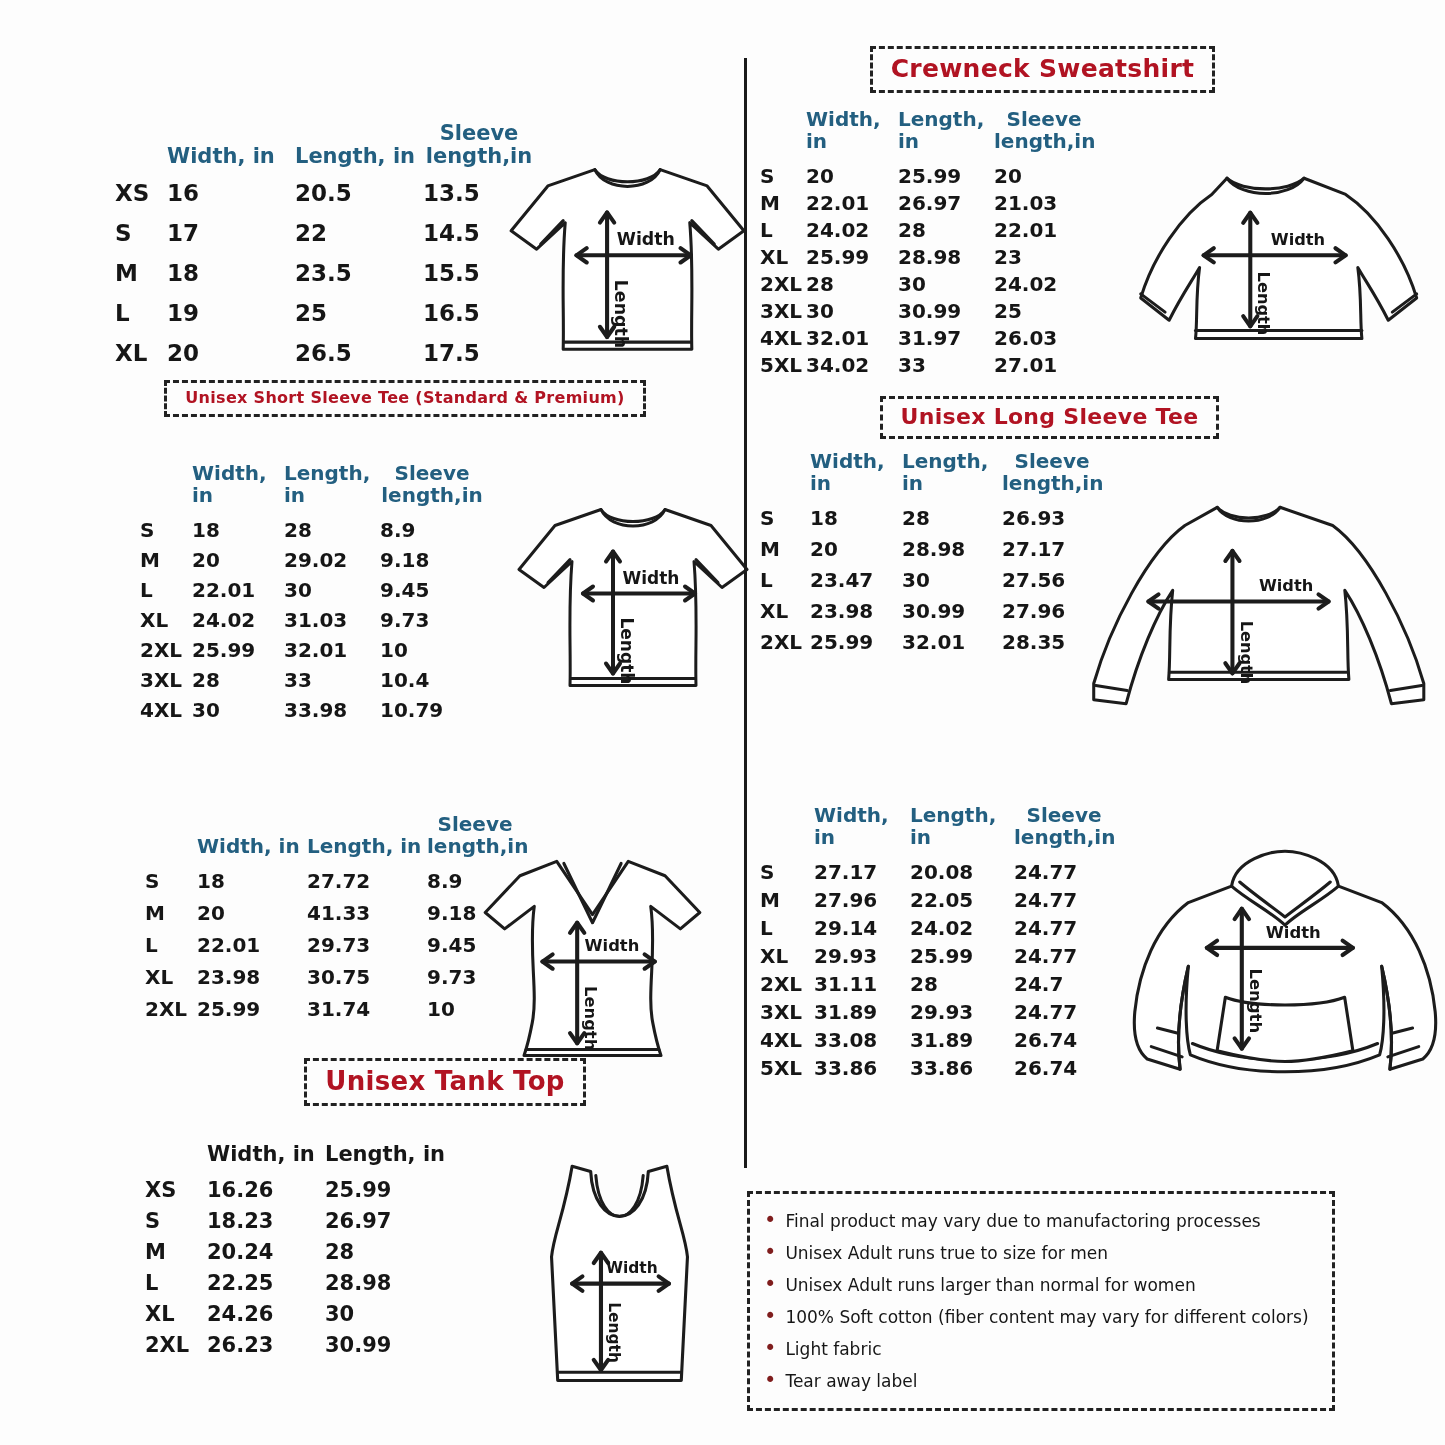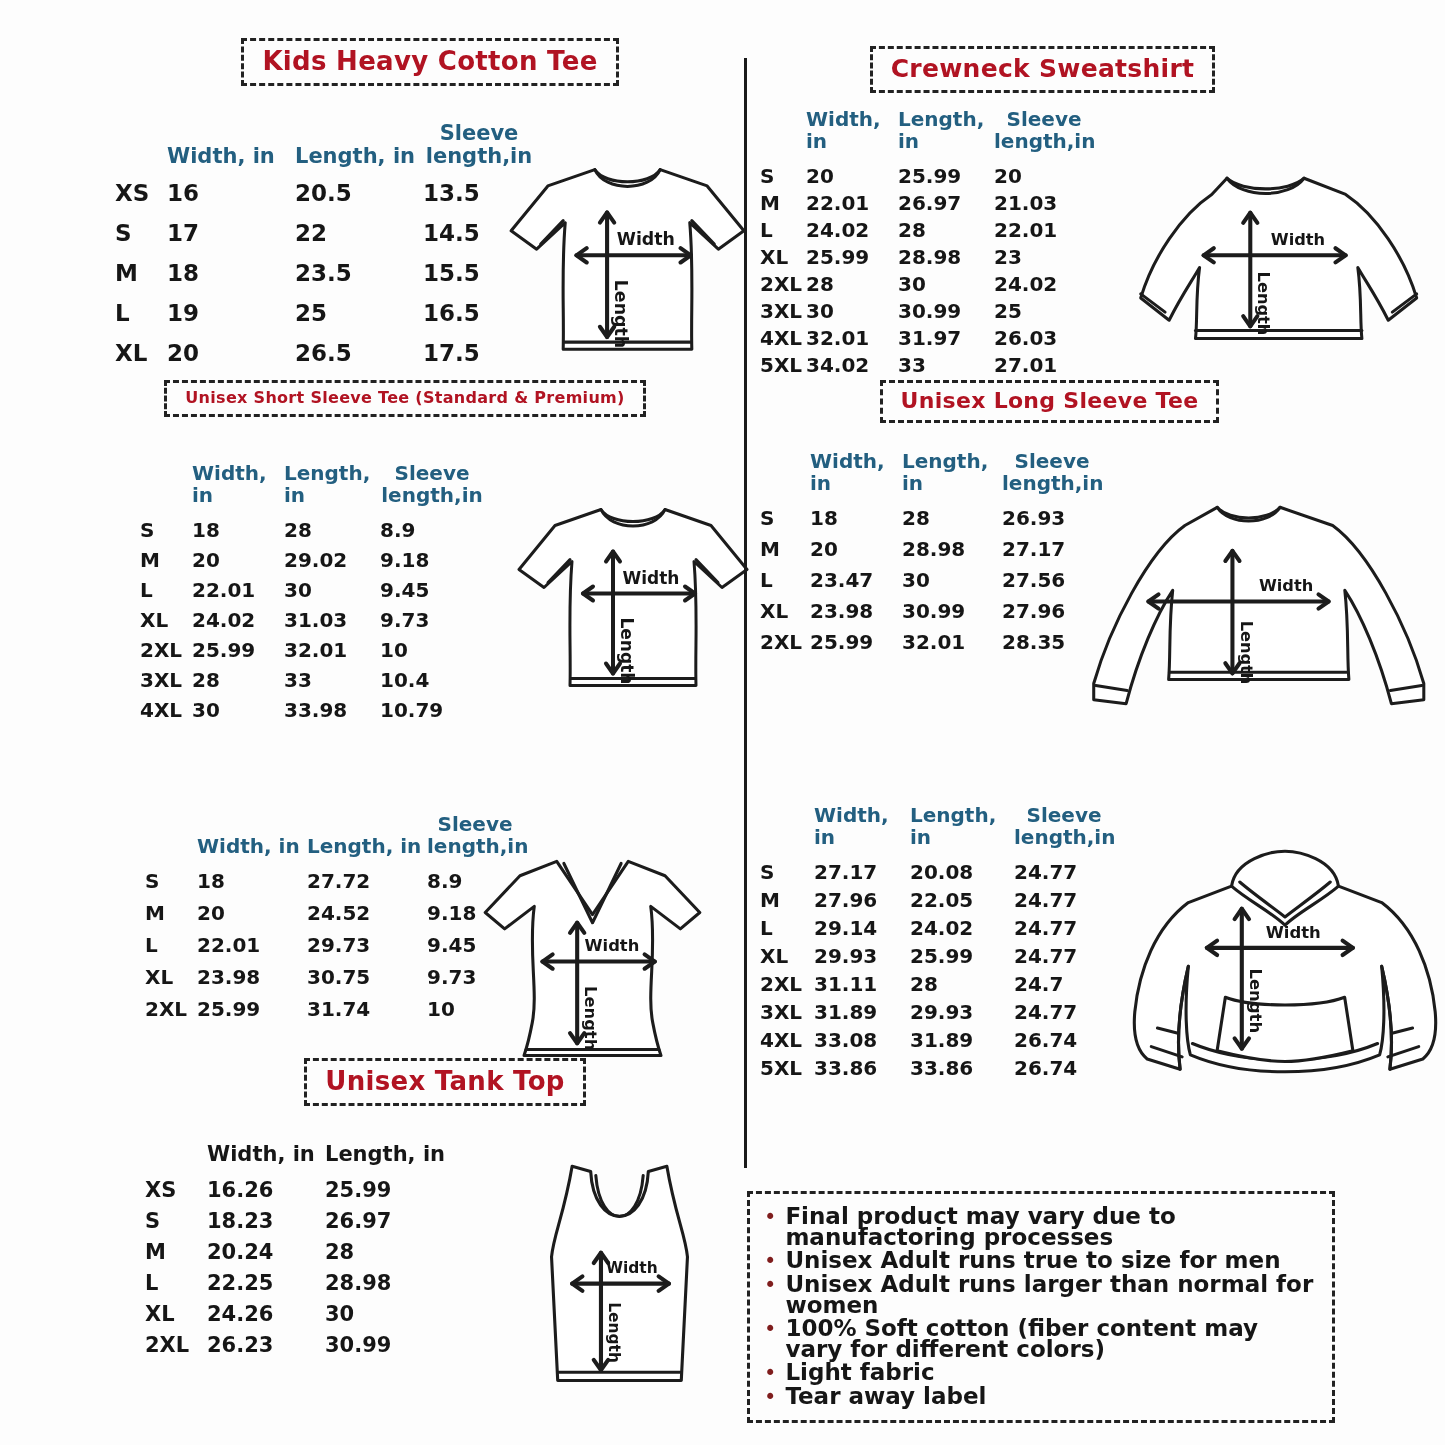--- a/index.html
+++ b/index.html
@@ -19,21 +19,21 @@
     color:#b11322;font-weight:bold;font-size:26px;letter-spacing:.3px;white-space:nowrap;
   }
   #sec-kids .panel-head{margin-left:30px;}
   #sec-std .panel-head{margin-left:-20px;}
   #sec-std .title{font-size:16px;}
   #sec-vneck .panel-head{margin-left:60px;}
   #sec-vneck .title{font-size:23px;}
   #sec-tank .panel-head{margin-left:60px;}
   #sec-crew .panel-head{margin-left:-110px;}
   #sec-crew .title{font-size:25px;}
-  #sec-long .panel-head{margin-left:-96px;}
+  #sec-long .panel-head{margin-left:-96px;margin-top:16px;}
   #sec-long .title{font-size:22px;}
   #sec-hoodie .panel-head{margin-left:-180px;}
 
   .size-table{position:absolute;display:grid;font-weight:bold;}
   .size-table .th{
     color:#235f80;font-weight:bold;align-self:end;padding-bottom:12px;
     white-space:pre-line;line-height:1.1;
   }
   .size-table.black-th .th{color:#161616;}
   .size-table .th-sleeve{text-align:center;}
@@ -60,31 +60,26 @@
   }
 
   #divider{position:absolute;left:744px;top:58px;width:3px;height:1110px;background:#1a1a1a;}
 
   #notes{
     position:absolute;left:747px;top:1191px;width:556px;
     border:3px dashed #222;padding:10px 12px 10px 14px;
   }
   .note{display:flex;align-items:baseline;gap:9px;margin:2px 0;}
   .bullet{color:#7f1d1d;font-size:21px;line-height:21px;}
-  .note-text{font-weight:bold;font-size:23px;color:#161616;line-height:21px;}
+  .note-text{font-weight:normal;font-size:17px;color:#161616;line-height:30px;}
 </style>
 </head>
 <body>
 
 <section class="panel" id="sec-kids" style="left:85px;top:38px;width:660px;height:340px;">
-  <div class="panel-head">
-    <div class="title-box">
-      <span class="title">Kids Heavy Cotton Tee</span>
-    </div>
-  </div>
   <div class="size-table" id="t-kids">
       <div class="th"></div>
       <div class="th">Width, in</div>
       <div class="th">Length, in</div>
       <div class="th th-sleeve">Sleeve
 length,in</div>
       <div class="size">XS</div>
       <div class="val">16</div>
       <div class="val">20.5</div>
       <div class="val">13.5</div>
@@ -194,21 +189,21 @@
       <div class="th">Width, in</div>
       <div class="th">Length, in</div>
       <div class="th th-sleeve">Sleeve
 length,in</div>
       <div class="size">S</div>
       <div class="val">18</div>
       <div class="val">27.72</div>
       <div class="val">8.9</div>
       <div class="size">M</div>
       <div class="val">20</div>
-      <div class="val">24.52</div>
+      <div class="val">41.33</div>
       <div class="val">9.18</div>
       <div class="size">L</div>
       <div class="val">22.01</div>
       <div class="val">29.73</div>
       <div class="val">9.45</div>
       <div class="size">XL</div>
       <div class="val">23.98</div>
       <div class="val">30.75</div>
       <div class="val">9.73</div>
       <div class="size">2XL</div>

